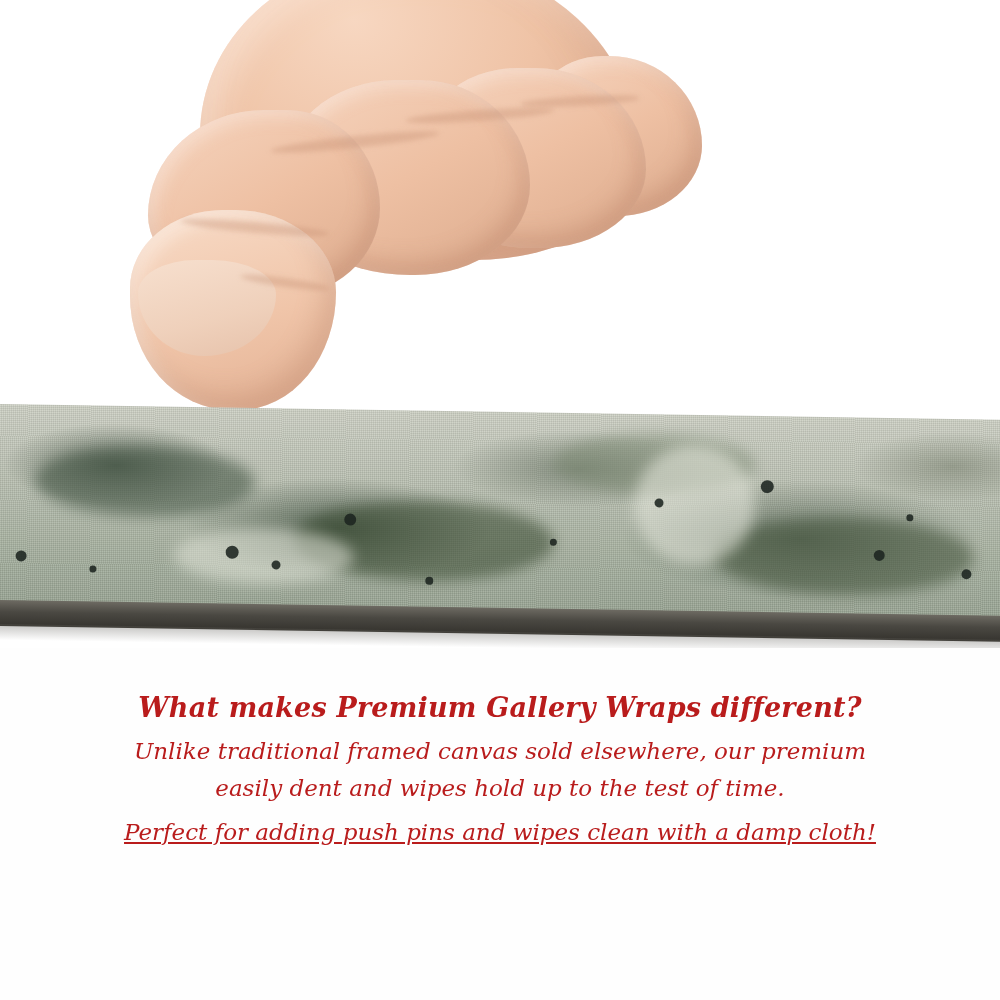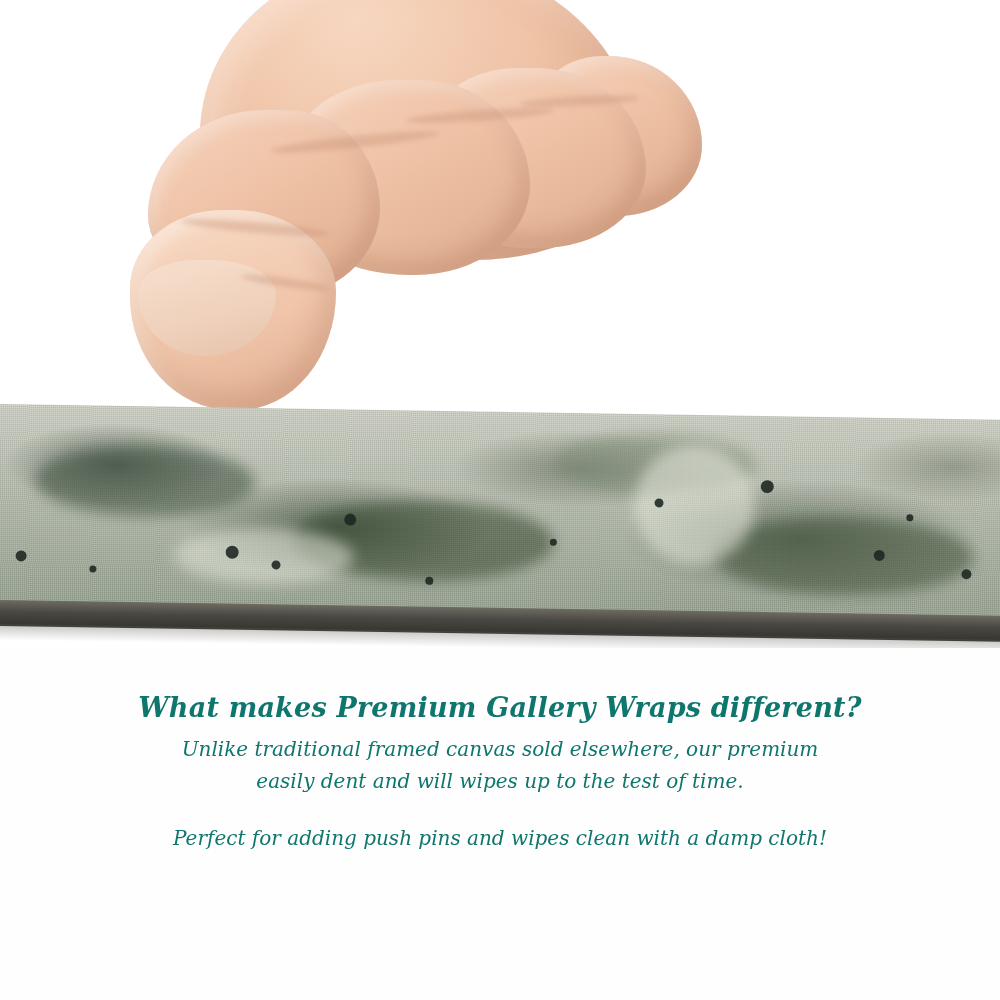--- a/index.html
+++ b/index.html
@@ -179,39 +179,40 @@
     background: linear-gradient(180deg, rgba(90,88,82,0.35) 0%, rgba(255,255,255,0) 100%);
   }
 
   
   .caption {
     position: absolute;
     left: 0;
     top: 690px;
     width: 1000px;
     text-align: center;
-    color: #0f766e;
+    color: #b91c1c;
     font-family: "DejaVu Serif", serif;
     font-style: italic;
   }
   .caption-title {
     font-size: 27px;
     font-weight: 700;
     letter-spacing: .2px;
     margin: 0 0 8px 0;
     line-height: 1.3;
   }
   .caption-line {
-    font-size: 20px;
+    font-size: 23px;
     line-height: 1.62;
     margin: 0;
     font-weight: 400;
   }
   .caption-line.last {
-    margin-top: 24px;
+    margin-top: 6px;
+    text-decoration: underline;
   }
 </style>
 </head>
 <body>
 
 <div class="page">
 
   <div class="photo-area">
 
     <div class="hand">
@@ -252,17 +253,17 @@
         <div class="speck" style="left:968px; top:150px; width:10px; height:10px;"></div>
       </div>
       <div class="slab-edge"></div>
       <div class="slab-shadow"></div>
     </div>
   </div>
 
   <div class="caption">
     <p class="caption-title">What makes Premium Gallery Wraps different?</p>
     <p class="caption-line">Unlike traditional framed canvas sold elsewhere, our premium</p>
-    <p class="caption-line">easily dent and will wipes up to the test of time.</p>
+    <p class="caption-line">easily dent and wipes hold up to the test of time.</p>
     <p class="caption-line last">Perfect for adding push pins and wipes clean with a damp cloth!</p>
   </div>
 
 </div>
 
 </body></html>

